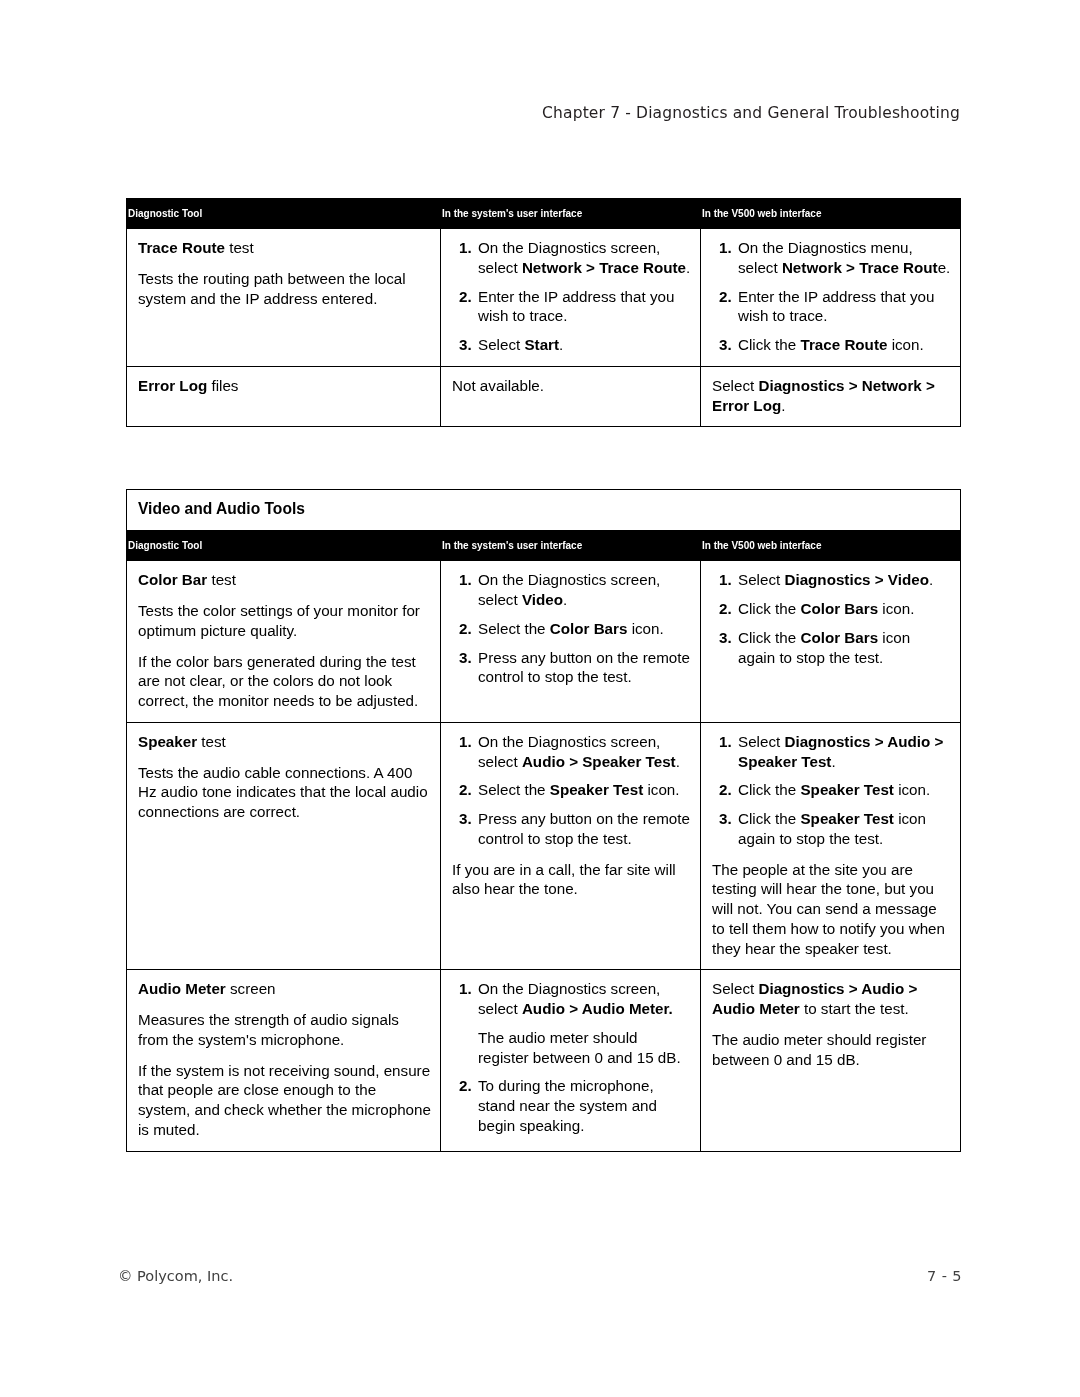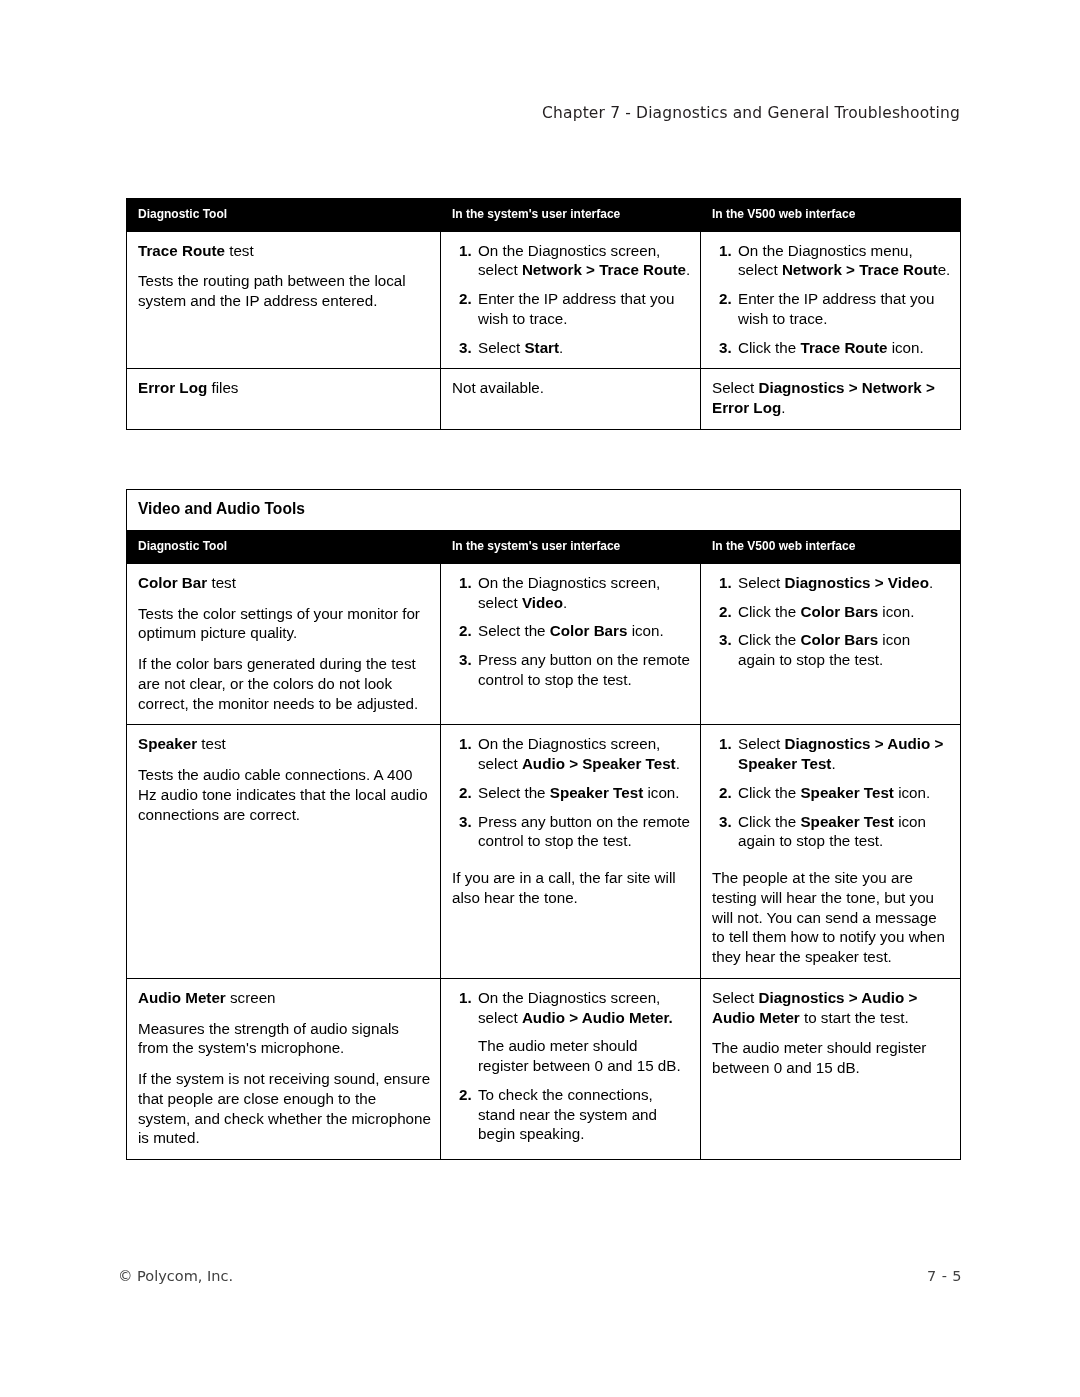--- a/index.html
+++ b/index.html
@@ -65,22 +65,22 @@
     font-weight: bold;
     font-size: 15.6px;
     background: #ffffff;
   }
 
   
   .tbl-head th {
     background: #000000;
     color: #ffffff;
     font-weight: bold;
-    font-size: 12px;
-    padding: 8px 10px 8px 11px;
+    font-size: 10px;
+    padding: 8px 10px 8px 1px;
     border-color: #000000;
   }
 
   
   .doc-table tbody td {
     padding: 9px 9px 11px 11px;
   }
 
   .para {
     margin: 0 0 11px 0;
@@ -106,21 +106,21 @@
     padding-left: 7px;
     box-sizing: border-box;
   }
   ol.steps .txt {
     flex: 1 1 auto;
   }
   .sub-note {
     margin: 9px 0 0 0;
   }
   .after-list {
-    margin: 17px 0 0 0;
+    margin: 11px 0 0 0;
   }
 
   
   .footer {
     position: absolute;
     left: 118px;
     top: 1268px;
     width: 844px;
     display: flex;
     justify-content: space-between;
@@ -314,21 +314,21 @@
           <p class="para">If the system is not receiving sound, ensure that people are close enough to the system, and check whether the microphone is muted.</p>
         </td>
         <td>
           <ol class="steps">
               <li>
                 <span class="num">1.</span>
                 <span class="txt"><span>On the Diagnostics screen, select </span><b>Audio &gt; Audio Meter.</b><div class="sub-note"><span>The audio meter should register between 0 and 15 dB.</span></div></span>
               </li>
               <li>
                 <span class="num">2.</span>
-                <span class="txt"><span>To check the connections, stand near the system and begin speaking.</span></span>
+                <span class="txt"><span>To during the microphone, stand near the system and begin speaking.</span></span>
               </li>
             </ol>
         </td>
         <td>
           <div>
               <p class="para"><span>Select </span><b>Diagnostics &gt; Audio &gt; Audio Meter</b><span> to start the test.</span></p>
               <p class="para"><span>The audio meter should register between 0 and 15 dB.</span></p>
             </div>
         </td>
       </tr>

